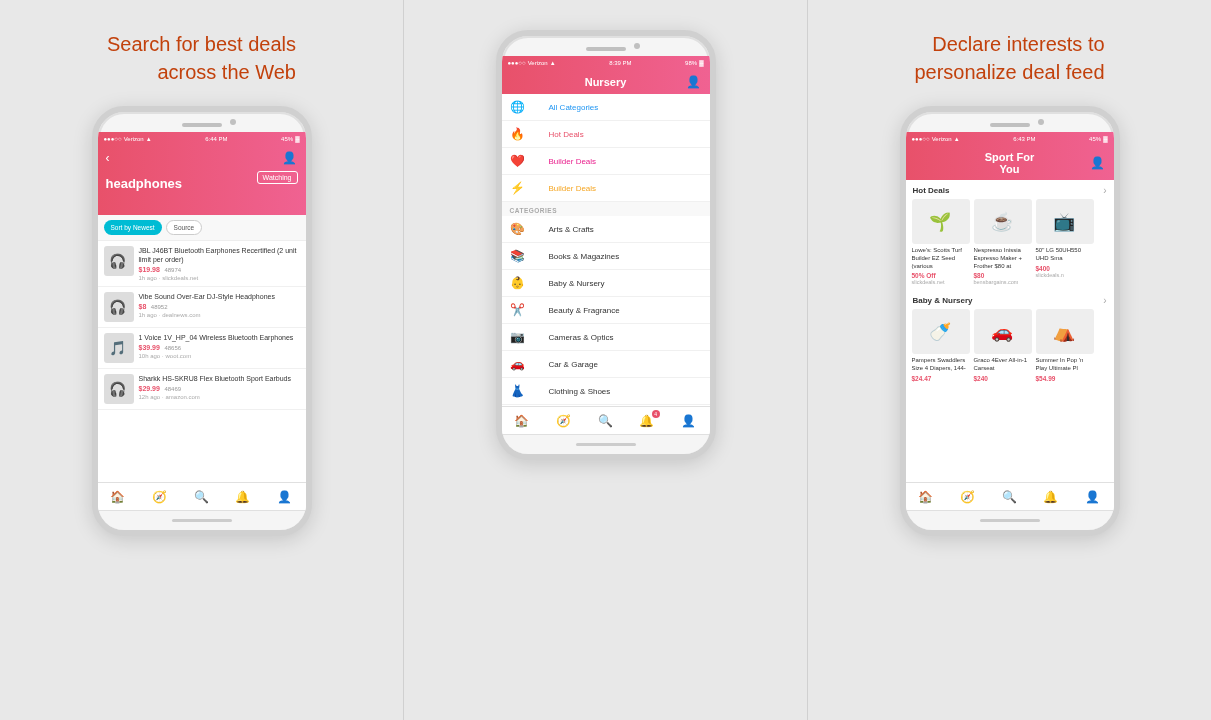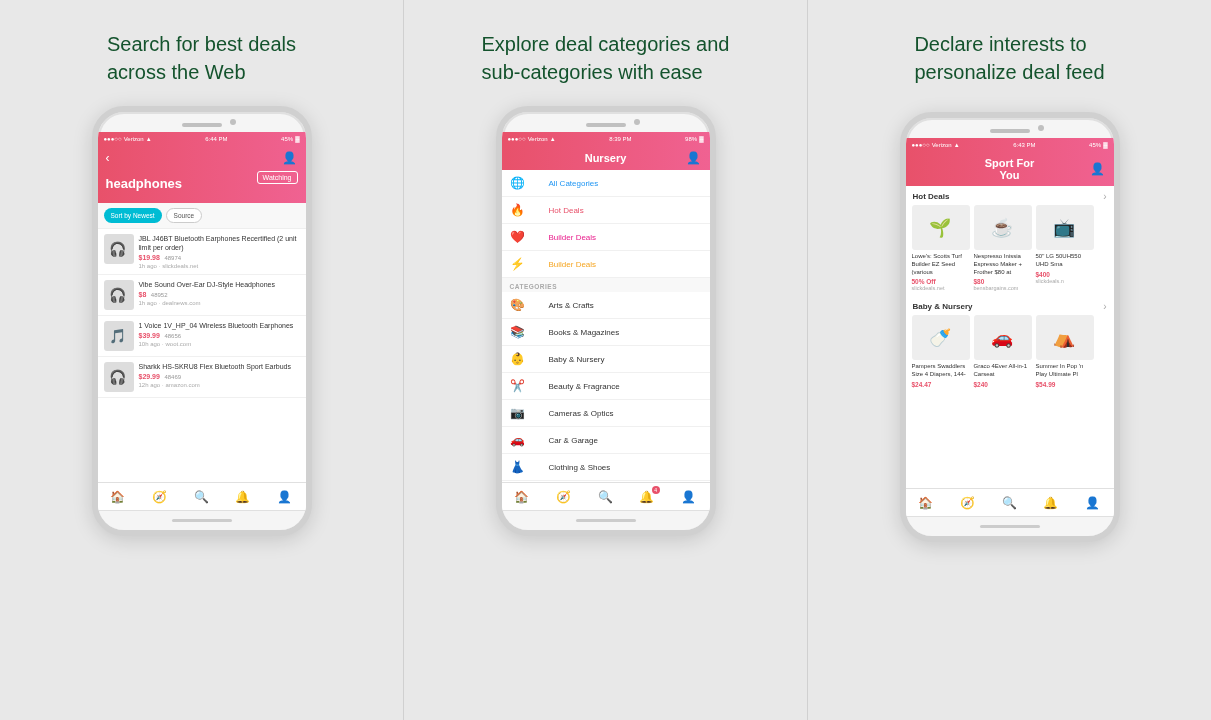--- a/index.html
+++ b/index.html
@@ -22,26 +22,26 @@
 
     .panel {
       flex: 1;
       display: flex;
       flex-direction: column;
       align-items: center;
       padding-top: 30px;
       border-right: 1px solid #d0d0d0;
       background: #e8e8e8;
     }
-    .panel:last-child { border-right: none; gap: 6px; }
+    .panel:last-child { border-right: none; }
 
     .panel-title {
-      text-align: left;
+      text-align: right;
       font-size: 20px;
-      color: #14532d;
+      color: #c2410c;
       font-weight: 400;
       line-height: 1.4;
       margin-bottom: 20px;
       max-width: 280px;
     }
 
     
     .phone {
       width: 220px;
       height: 430px;
@@ -128,21 +128,21 @@
       flex: 1;
     }
     .nav-icon {
       color: white;
       font-size: 12px;
     }
 
     
     .search-header {
       background: linear-gradient(to right, #e8516a, #f06292);
-      padding: 6px 8px 8px;
+      padding: 6px 8px 20px;
       flex-shrink: 0;
     }
     .search-title {
       color: white;
       font-size: 13px;
       font-weight: 600;
       margin-bottom: 4px;
     }
     .watching-btn {
       float: right;
@@ -432,21 +432,20 @@
             <div class="tab-icon">🔔</div>
             <div class="tab-icon">👤</div>
           </div>
         </div>
         <div class="phone-bottom-curve">
           <div class="home-indicator"></div>
         </div>
       </div>
     </div>
     <div class="panel">
-      <div class="panel-title">Explore deal categories and<br>sub-categories with ease</div>
       <div class="phone">
         <div class="phone-top-bar">
           <div class="phone-speaker"></div>
           <div class="phone-camera"></div>
         </div>
         <div class="phone-screen">
           <div class="status-bar">
     <div class="status-bar-left">
       <span>●●●○○</span>
       <span>Verizon</span>

